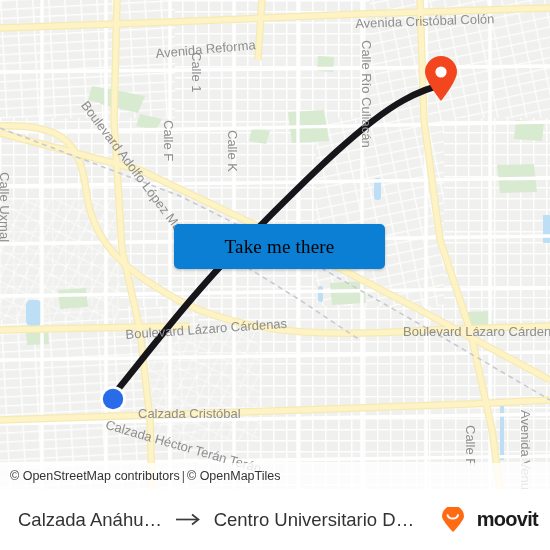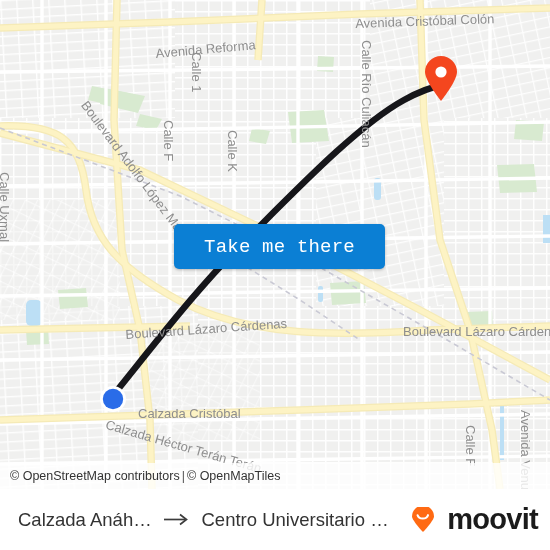--- a/index.html
+++ b/index.html
@@ -50,23 +50,23 @@
   
   #take-me-there {
     position: absolute;
     left: 174px;
     top: 224px;
     width: 211px;
     height: 45px;
     background: #0b7fd4;
     border: none;
     border-radius: 5px;
-    color: #ffffff;
+    color: #000000;
     font-size: 19px;
-    font-family: Liberation Mono, monospace;
+    font-family: Liberation Serif, serif;
     letter-spacing: 0.2px;
     cursor: pointer;
     box-shadow: 0 1px 3px rgba(0,0,0,0.25);
     padding: 0;
   }
 
   
   #attribution {
     position: absolute;
     left: 0;
@@ -124,21 +124,21 @@
     align-items: center;
   }
   #moovit-logo {
     display: flex;
     align-items: center;
     margin-left: 16px;
     margin-right: 12px;
     flex: 0 0 auto;
   }
   #moovit-wordmark {
-    font-size: 29px;
+    font-size: 20px;
     font-weight: bold;
     color: #1b1b1b;
     letter-spacing: -0.7px;
     font-family: "Liberation Sans", sans-serif;
     margin-left: 11px;
   }
 </style>
 </head>
 <body>
 

